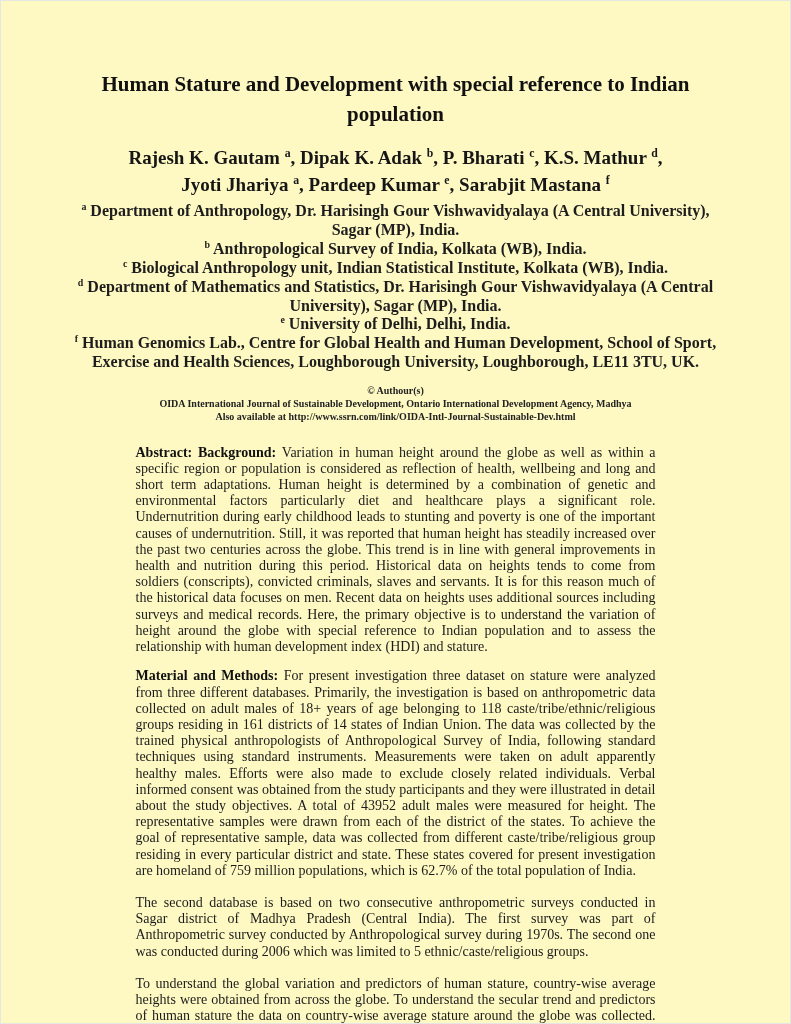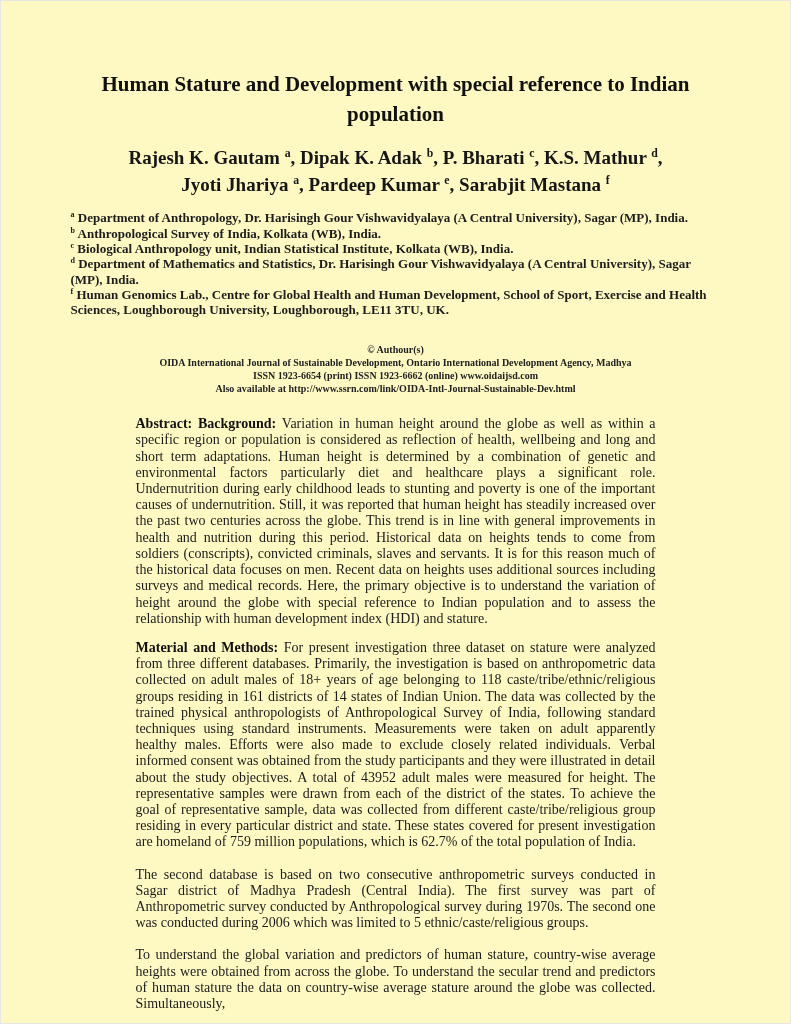--- a/index.html
+++ b/index.html
@@ -16,31 +16,31 @@
   sup { font-size: 0.62em; line-height: 0; vertical-align: super; }
   .title {
     font-size: 21px; font-weight: 700; text-align: center;
     max-width: 620px; margin: 0 auto; line-height: 1.43; color: #111;
   }
   .authors {
     font-size: 19px; font-weight: 700; text-align: center;
     max-width: 560px; margin: 16px auto 0; line-height: 1.4; color: #161616;
   }
   .affils {
-    max-width: 650px; margin: 12px auto 0;
-    font-size: 13px; line-height: 1.18; text-align: left; color: #1d1d1d;
+    max-width: 650px; margin: 4px auto 0;
+    font-size: 16px; line-height: 1.18; text-align: center; color: #1d1d1d;
   }
   .affils .affil { font-weight: 700; }
   .affils div.affil:last-child { font-weight: 700; }
   .corresponding {
     margin-top: 3px; font-size: 12.5px; font-weight: 700;
     text-align: center; color: #161616;
   }
   .imprint {
-    margin-top: 25px; text-align: center;
+    margin-top: 12px; text-align: center;
     font-size: 10px; font-weight: 700; line-height: 1.32; color: #222;
   }
   .body {
     width: 520px; margin: 21px auto 0;
     font-size: 14px; line-height: 16.2px; text-align: justify; color: #1b1b1b;
   }
   .para { margin: 0 0 13px; }
   .para.flow { margin-bottom: 0; margin-top: 16px; }
   .para.justify-last { text-align-last: justify; }
   .lead { font-weight: 700; color: #111; }
@@ -73,29 +73,29 @@
   <div class="affils">
 
       <div class="affil"><sup>a</sup> <span>Department of Anthropology, Dr. Harisingh Gour Vishwavidyalaya (A Central University), Sagar (MP), India.</span></div>
 
       <div class="affil"><sup>b</sup> <span>Anthropological Survey of India, Kolkata (WB), India.</span></div>
 
       <div class="affil"><sup>c</sup> <span>Biological Anthropology unit, Indian Statistical Institute, Kolkata (WB), India.</span></div>
 
       <div class="affil"><sup>d</sup> <span>Department of Mathematics and Statistics, Dr. Harisingh Gour Vishwavidyalaya (A Central University), Sagar (MP), India.</span></div>
 
+      <div class="affil"><sup>e</sup> <span>University of Delhi, Delhi, India.</span></div>
 
       <div class="affil"><sup>f</sup> <span>Human Genomics Lab., Centre for Global Health and Human Development, School of Sport, Exercise and Health Sciences, Loughborough University, Loughborough, LE11 3TU, UK.</span></div>
     </div>
 
 
   <div class="imprint">
     <div>© Authour(s)</div>
     <div>OIDA International Journal of Sustainable Development, Ontario International Development Agency, Madhya</div>
-    <div>ISSN 1923-6654 (print) ISSN 1923-6662 (online) www.oidaijsd.com</div>
     <div>Also available at http://www.ssrn.com/link/OIDA-Intl-Journal-Sustainable-Dev.html</div>
   </div>
 
   <div class="body">
     <p class="para"><b class="lead">Abstract: Background: </b><span>Variation in human height around the globe as well as within a specific region or population is considered as reflection of health, wellbeing and long and short term adaptations. Human height is determined by a combination of genetic and environmental factors particularly diet and healthcare plays a significant role. Undernutrition during early childhood leads to stunting and poverty is one of the important causes of undernutrition. Still, it was reported that human height has steadily increased over the past two centuries across the globe. This trend is in line with general improvements in health and nutrition during this period. Historical data on heights tends to come from soldiers (conscripts), convicted criminals, slaves and servants. It is for this reason much of the historical data focuses on men. Recent data on heights uses additional sources including surveys and medical records. Here, the primary objective is to understand the variation of height around the globe with special reference to Indian population and to assess the relationship with human development index (HDI) and stature.</span></p>
     <p class="para"><b class="lead">Material and Methods: </b><span>For present investigation three dataset on stature were analyzed from three different databases. Primarily, the investigation is based on anthropometric data collected on adult males of 18+ years of age belonging to 118 caste/tribe/ethnic/religious groups residing in 161 districts of 14 states of Indian Union. The data was collected by the trained physical anthropologists of Anthropological Survey of India, following standard techniques using standard instruments. Measurements were taken on adult apparently healthy males. Efforts were also made to exclude closely related individuals. Verbal informed consent was obtained from the study participants and they were illustrated in detail about the study objectives. A total of 43952 adult males were measured for height. The representative samples were drawn from each of the district of the states. To achieve the goal of representative sample, data was collected from different caste/tribe/religious group residing in every particular district and state. These states covered for present investigation are homeland of 759 million populations, which is 62.7% of the total population of India.</span></p>
     <p class="para flow"><span>The second database is based on two consecutive anthropometric surveys conducted in Sagar district of Madhya Pradesh (Central India). The first survey was part of Anthropometric survey conducted by Anthropological survey during 1970s. The second one was conducted during 2006 which was limited to 5 ethnic/caste/religious groups.</span></p>
     <p class="para flow justify-last"><span>To understand the global variation and predictors of human stature, country-wise average heights were obtained from across the globe. To understand the secular trend and predictors of human stature the data on country-wise average stature around the globe was collected. Simultaneously,</span></p>
   </div>
 

